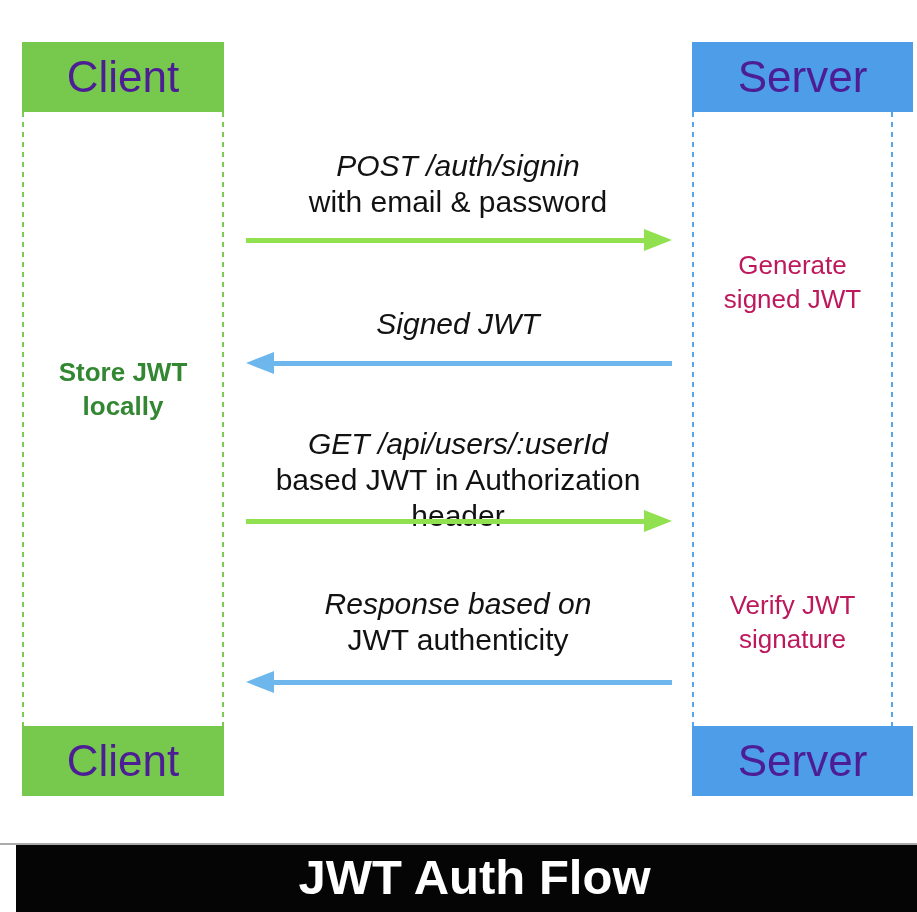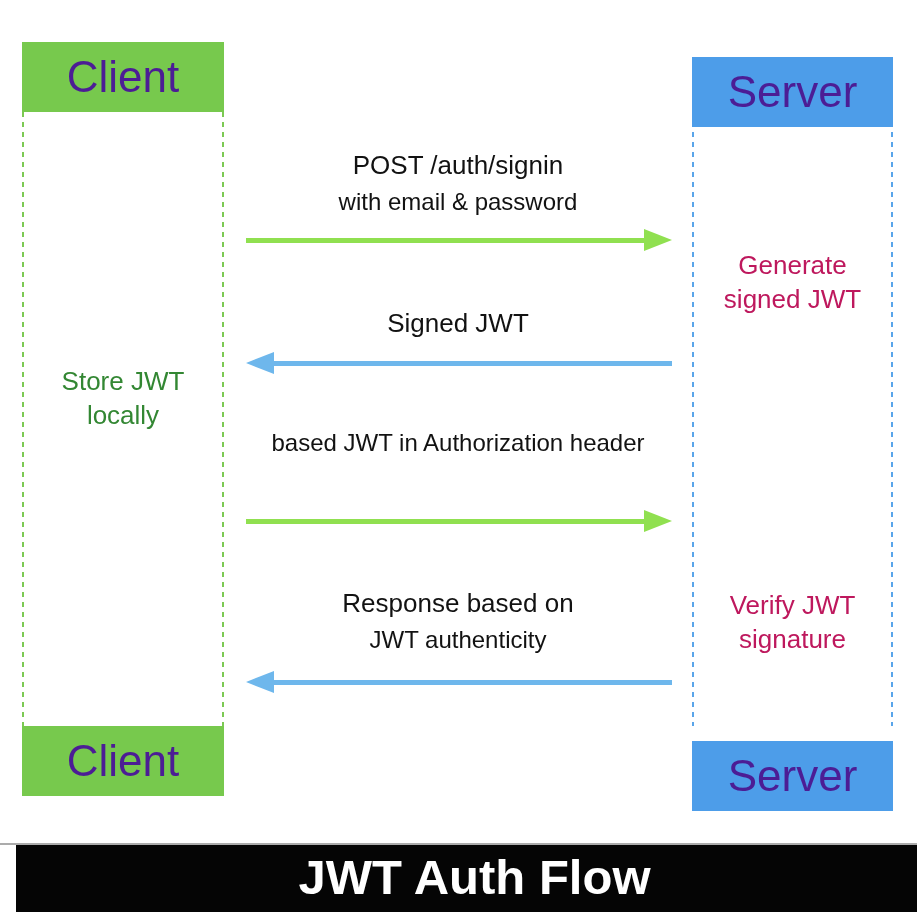--- a/index.html
+++ b/index.html
@@ -15,21 +15,21 @@
   
   .pbox {
     position: absolute;
     height: 70px;
     line-height: 70px;
     text-align: center;
     font-size: 44px;
     color: #4c1d95;
   }
   .pbox.client { left: 22px; width: 202px; background: #77C94D; }
-  .pbox.server { left: 692px; width: 201px; background: #4D9DE9; margin-top: 15px; }
+  .pbox.server { left: 692px; width: 221px; background: #4D9DE9; }
   .pbox.top { top: 42px; }
   .pbox.bottom { top: 726px; }
 
   
   .lifeline {
     position: absolute;
     top: 112px;
     height: 614px;
     width: 2px;
   }
@@ -41,22 +41,22 @@
   .ll-server-right { left: 891px; }
 
   
   .msg {
     position: absolute;
     left: 240px;
     width: 436px;
     text-align: center;
     color: #121212;
   }
-  .msg .l1 { font-size: 26px; line-height: 37px; }
-  .msg .l2 { font-size: 24px; line-height: 36px; }
+  .msg .l1 { font-size: 30px; line-height: 37px; font-style: italic; }
+  .msg .l2 { font-size: 30px; line-height: 36px; }
   .msg1 { top: 147px; }
   .msg2 { top: 305px; }
   .msg3 { top: 425px; }
   .msg4 { top: 585px; }
 
   
   .arrow { position: absolute; }
   .shaft { position: absolute; height: 5px; width: 398px; }
   .head  { position: absolute; width: 0; height: 0; }
   .green .shaft { background: #90E050; }
@@ -77,21 +77,21 @@
   
   .note {
     position: absolute;
     text-align: center;
     font-size: 26px;
     line-height: 34px;
   }
   .note.client-side { left: 22px; width: 202px; color: #338733; }
   .note.server-side { left: 692px; width: 201px; color: #be185d; }
   .note-generate { top: 248px; }
-  .note-store    { top: 364px; }
+  .note-store    { top: 355px; font-weight: bold; }
   .note-verify   { top: 588px; }
 
   
   .footer-sep {
     position: absolute;
     left: 0; top: 843px;
     width: 917px; height: 2px;
     background: #ABABAB;
   }
   .titlebar {
@@ -142,20 +142,21 @@
     <div class="shaft"></div>
     <div class="head"></div>
   </div>
 
   <div class="note client-side note-store">
     <div>Store JWT</div>
     <div>locally</div>
   </div>
 
   <div class="msg msg3">
+    <div class="l1">GET /api/users/:userId</div>
     <div class="l2">based JWT in Authorization header</div>
   </div>
   <div class="arrow green arrow3">
     <div class="shaft"></div>
     <div class="head"></div>
   </div>
 
   <div class="note server-side note-verify">
     <div>Verify JWT</div>
     <div>signature</div>

